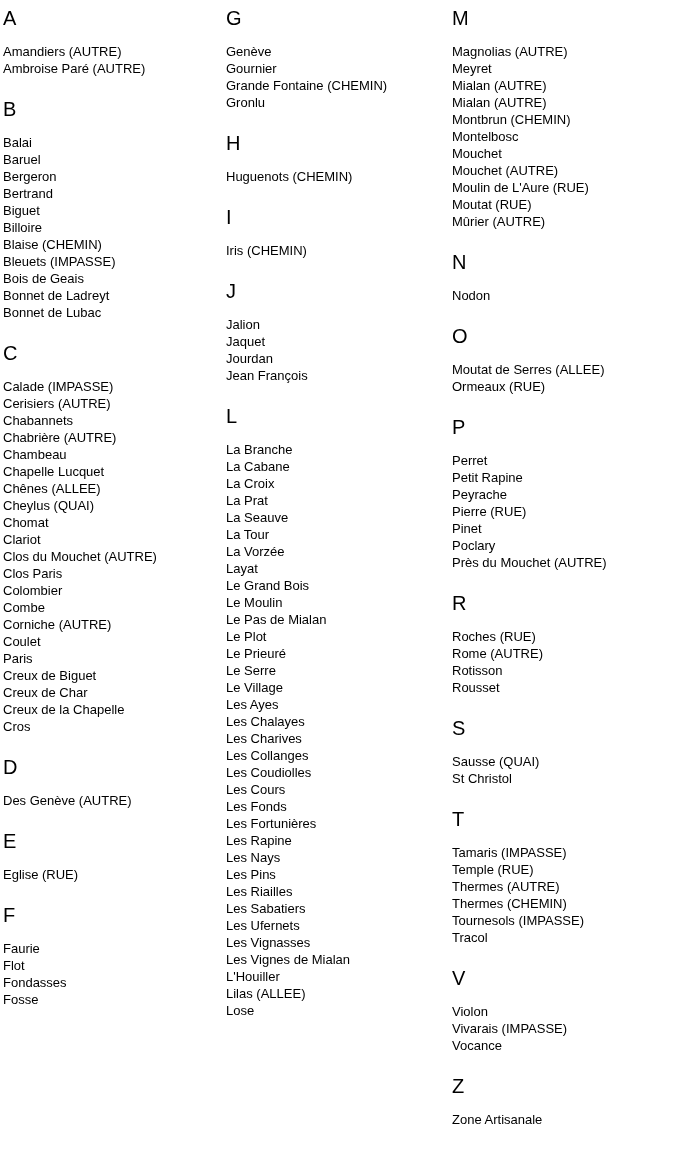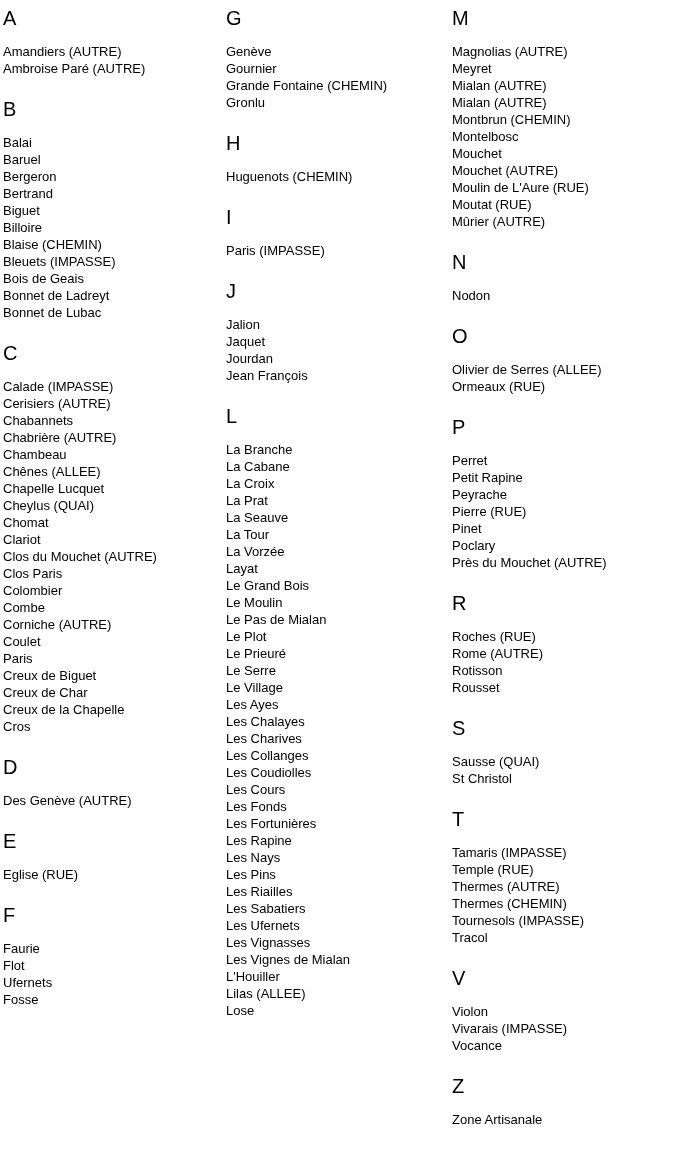--- a/index.html
+++ b/index.html
@@ -67,22 +67,22 @@
         <div class="entry">Bonnet de Ladreyt</div>
         <div class="entry">Bonnet de Lubac</div>
       </div>
       <div class="section">
         <div class="letter-heading">C</div>
         <div class="entry">Calade (IMPASSE)</div>
         <div class="entry">Cerisiers (AUTRE)</div>
         <div class="entry">Chabannets</div>
         <div class="entry">Chabrière (AUTRE)</div>
         <div class="entry">Chambeau</div>
+        <div class="entry">Chapelle Lucquet</div>
         <div class="entry">Chênes (ALLEE)</div>
-        <div class="entry">Chapelle Lucquet</div>
         <div class="entry">Cheylus (QUAI)</div>
         <div class="entry">Chomat</div>
         <div class="entry">Clariot</div>
         <div class="entry">Clos du Mouchet (AUTRE)</div>
         <div class="entry">Clos Paris</div>
         <div class="entry">Colombier</div>
         <div class="entry">Combe</div>
         <div class="entry">Corniche (AUTRE)</div>
         <div class="entry">Coulet</div>
         <div class="entry">Paris</div>
@@ -96,39 +96,39 @@
         <div class="entry">Des Genève (AUTRE)</div>
       </div>
       <div class="section">
         <div class="letter-heading">E</div>
         <div class="entry">Eglise (RUE)</div>
       </div>
       <div class="section">
         <div class="letter-heading">F</div>
         <div class="entry">Faurie</div>
         <div class="entry">Flot</div>
-        <div class="entry">Ufernets</div>
+        <div class="entry">Fondasses</div>
         <div class="entry">Fosse</div>
       </div>
     </div>
     <div class="column">
       <div class="section">
         <div class="letter-heading">G</div>
         <div class="entry">Genève</div>
         <div class="entry">Gournier</div>
         <div class="entry">Grande Fontaine (CHEMIN)</div>
         <div class="entry">Gronlu</div>
       </div>
       <div class="section">
         <div class="letter-heading">H</div>
         <div class="entry">Huguenots (CHEMIN)</div>
       </div>
       <div class="section">
         <div class="letter-heading">I</div>
-        <div class="entry">Paris (IMPASSE)</div>
+        <div class="entry">Iris (CHEMIN)</div>
       </div>
       <div class="section">
         <div class="letter-heading">J</div>
         <div class="entry">Jalion</div>
         <div class="entry">Jaquet</div>
         <div class="entry">Jourdan</div>
         <div class="entry">Jean François</div>
       </div>
       <div class="section">
         <div class="letter-heading">L</div>
@@ -182,21 +182,21 @@
         <div class="entry">Moulin de L'Aure (RUE)</div>
         <div class="entry">Moutat (RUE)</div>
         <div class="entry">Mûrier (AUTRE)</div>
       </div>
       <div class="section">
         <div class="letter-heading">N</div>
         <div class="entry">Nodon</div>
       </div>
       <div class="section">
         <div class="letter-heading">O</div>
-        <div class="entry">Olivier de Serres (ALLEE)</div>
+        <div class="entry">Moutat de Serres (ALLEE)</div>
         <div class="entry">Ormeaux (RUE)</div>
       </div>
       <div class="section">
         <div class="letter-heading">P</div>
         <div class="entry">Perret</div>
         <div class="entry">Petit Rapine</div>
         <div class="entry">Peyrache</div>
         <div class="entry">Pierre (RUE)</div>
         <div class="entry">Pinet</div>
         <div class="entry">Poclary</div>

